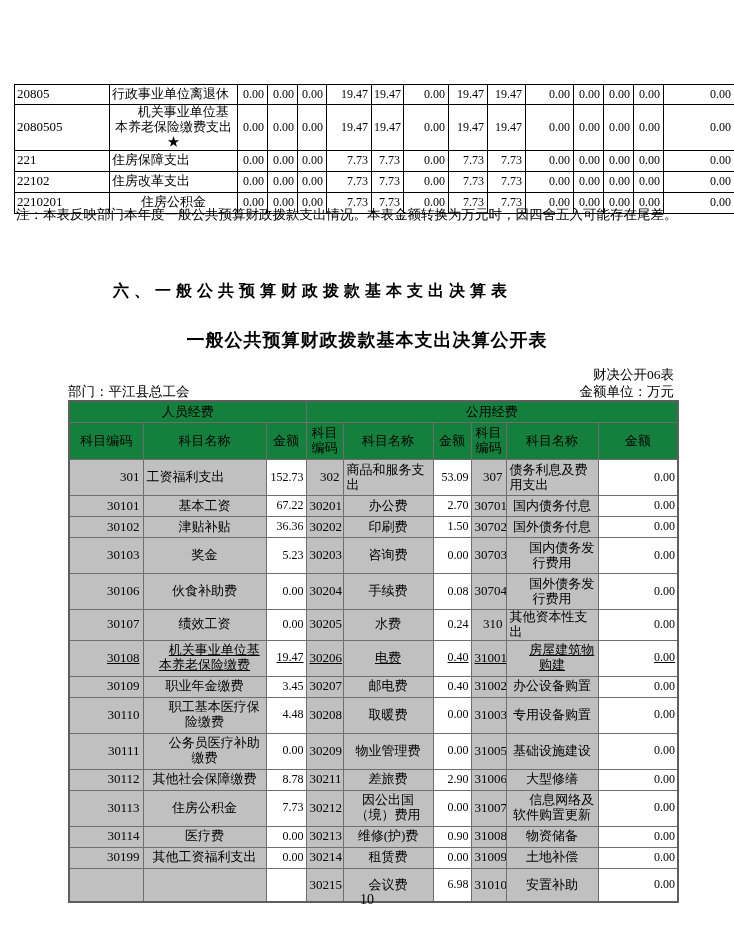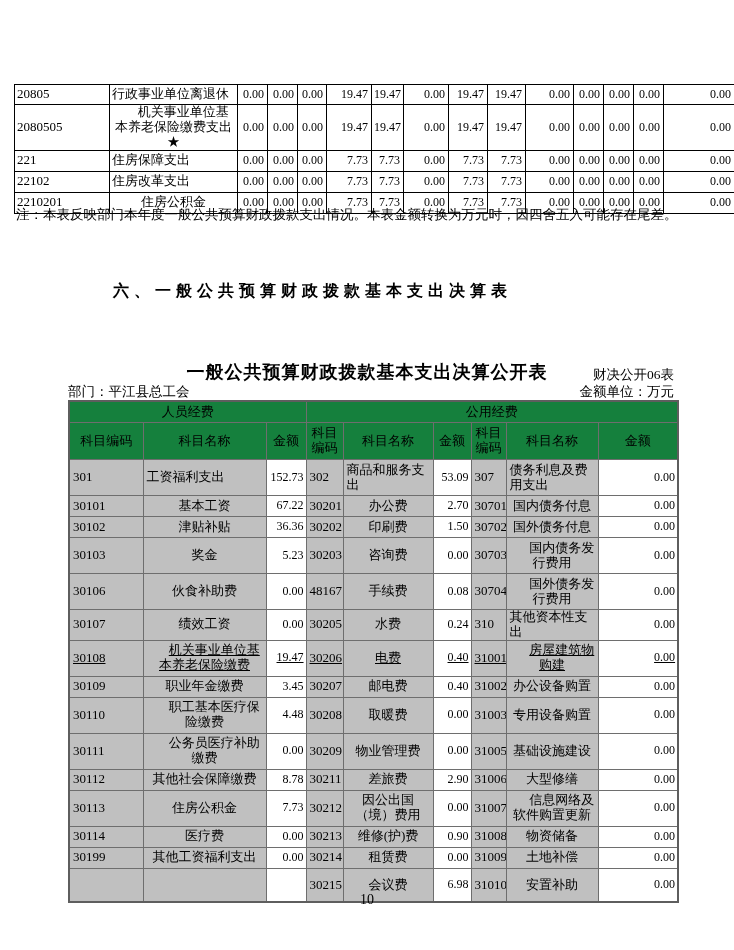--- a/index.html
+++ b/index.html
@@ -12,32 +12,32 @@
 
   
   .tt{position:absolute;left:14px;top:84px;width:720px;font-size:13px;}
   .tt td{border:1px solid #000;padding:0 2px;line-height:1.15;vertical-align:middle;}
   .tt td.num{text-align:right;font-size:12px;padding-right:3px;white-space:nowrap;}
   .tt td.code{text-align:left;}
 
   .note{position:absolute;left:16px;top:206px;width:710px;font-size:13.5px;line-height:1.3;}
 
   .h1{position:absolute;left:113px;top:281px;font-size:16px;font-weight:bold;letter-spacing:5px;white-space:nowrap;}
-  .h2{position:absolute;left:0;top:328px;width:734px;text-align:center;font-size:18px;font-weight:bold;letter-spacing:1px;margin-top:32px;}
+  .h2{position:absolute;left:0;top:328px;width:734px;text-align:center;font-size:18px;font-weight:bold;letter-spacing:1px;}
 
   .formcode{position:absolute;right:60px;top:366px;font-size:13.5px;}
   .metarow{position:absolute;left:68px;right:60px;top:383px;display:flex;justify-content:space-between;font-size:13.5px;}
 
   
   .mt{position:absolute;left:68px;top:400px;width:609px;font-size:13px;border:2px solid #5e5e5e;}
   .mt th,.mt td{border:1px solid #6e6e6e;padding:0 3px;line-height:1.15;vertical-align:middle;font-weight:normal;}
   .mt th{background:#15803d;text-align:center;}
   .gray{background:#c0c0c0;}
   .mt td.amt{background:#ffffff;text-align:right;font-size:12px;padding-right:2px;white-space:nowrap;}
-  .mt td.code{text-align:left;}
+  .mt td.code{text-align:right;}
   .al-left{text-align:left;}
   .al-center{text-align:center;}
   .al-indent{text-align:center;text-indent:1.5em;}
   .grouprow th{height:20px;}
   .hdrrow th{height:36px;}
 
   .pagenum{position:absolute;left:0;top:892px;width:734px;text-align:center;font-size:14px;}
 </style>
 </head>
 <body>
@@ -233,21 +233,21 @@
           <td class="gray al-center">咨询费</td>
           <td class="amt">0.00</td>
           <td class="gray code">30703</td>
           <td class="gray al-indent">国内债务发行费用</td>
           <td class="amt">0.00</td>
         </tr>
         <tr style="height: 36px; padding-left: 36px;">
           <td class="gray code">30106</td>
           <td class="gray al-center">伙食补助费</td>
           <td class="amt">0.00</td>
-          <td class="gray code">48167</td>
+          <td class="gray code">30204</td>
           <td class="gray al-center">手续费</td>
           <td class="amt">0.08</td>
           <td class="gray code">30704</td>
           <td class="gray al-indent">国外债务发行费用</td>
           <td class="amt">0.00</td>
         </tr>
         <tr style="height: 21px;">
           <td class="gray code">30107</td>
           <td class="gray al-center">绩效工资</td>
           <td class="amt">0.00</td>

